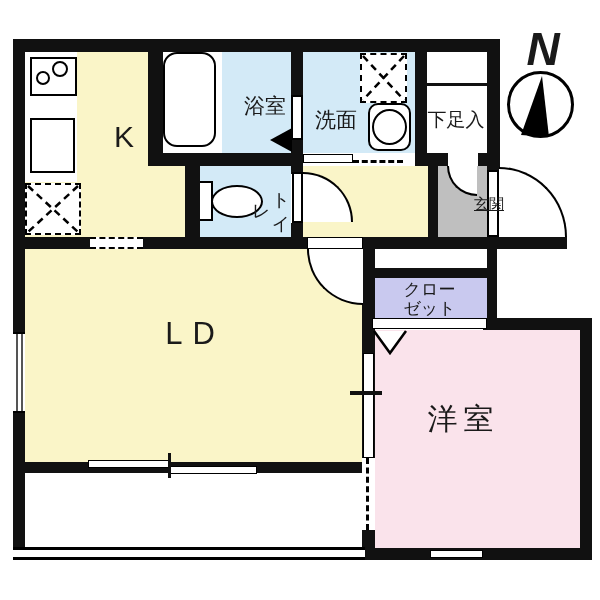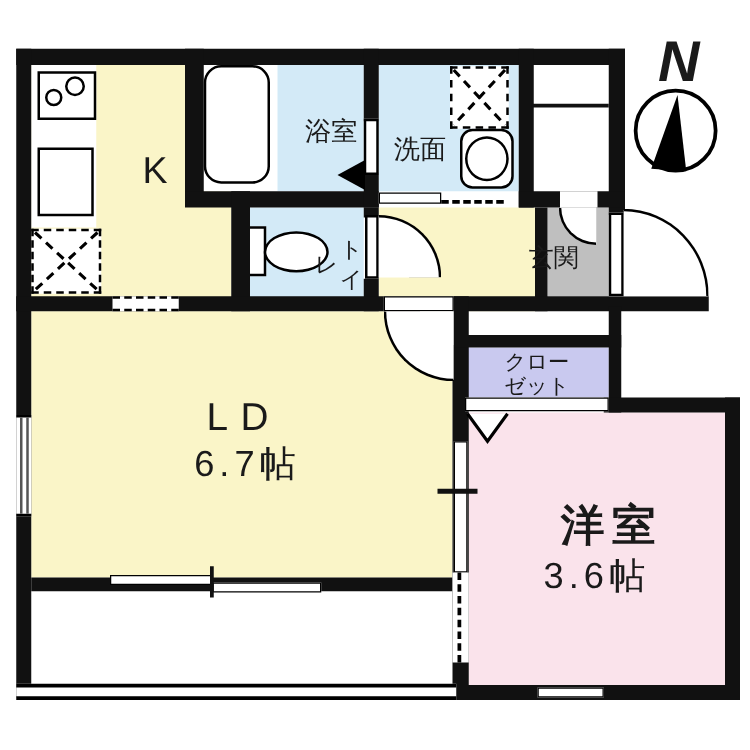--- a/index.html
+++ b/index.html
@@ -129,26 +129,25 @@
   </svg>
 
   <div class="lbl" style="left:95px;top:120px;width:60px;font-size:30px;font-weight:500;letter-spacing:2px;">K</div>
 
   <div class="lbl" style="left:233px;top:94px;width:64px;font-size:21px;">浴室</div>
 
   <div class="lbl" style="left:304px;top:108px;width:64px;font-size:21px;">洗面</div>
 
   <div class="lbl" style="left:266px;top:170px;width:24px;height:66px;font-size:18px;writing-mode:vertical-rl;text-orientation:upright;letter-spacing:2px;">トイレ</div>
 
+  <div class="lbl" style="left:420px;top:110px;width:72px;font-size:19px;">下足入</div>
 
-  <div class="lbl" style="left:416px;top:196px;width:54px;font-size:20px;">玄関</div>
+  <div class="lbl" style="left:462px;top:196px;width:54px;font-size:15px;text-decoration:underline;">玄関</div>
 
   <div class="lbl" style="left:140px;top:317px;width:110px;font-size:31px;font-weight:500;letter-spacing:10px;">LD</div>
 
   <div class="lbl" style="left:372px;top:280px;width:115px;font-size:17px;line-height:19px;">クロー
 ゼット</div>
-  <div class="lbl" style="left:118px;top:357px;width:160px;font-size:29px;font-weight:500;letter-spacing:4px;">6.7帖</div>
 
-  <div class="lbl" style="left:412px;top:402px;width:155px;font-size:35px;font-weight:700;letter-spacing:6px;">洋室</div>
-  <div class="lbl" style="left:385px;top:446px;width:185px;font-size:29px;font-weight:500;letter-spacing:4px;">3.6帖</div>
+  <div class="lbl" style="left:386px;top:402px;width:155px;font-size:30px;font-weight:400;letter-spacing:6px;">洋室</div>
 
 
 </div>
 
 </body></html>

